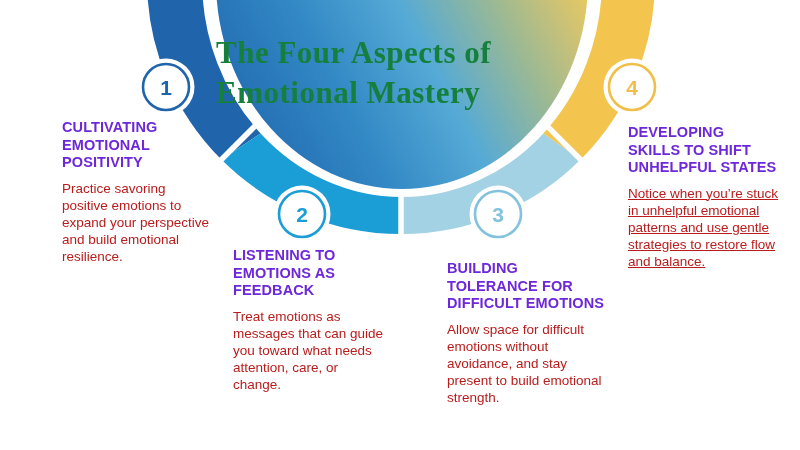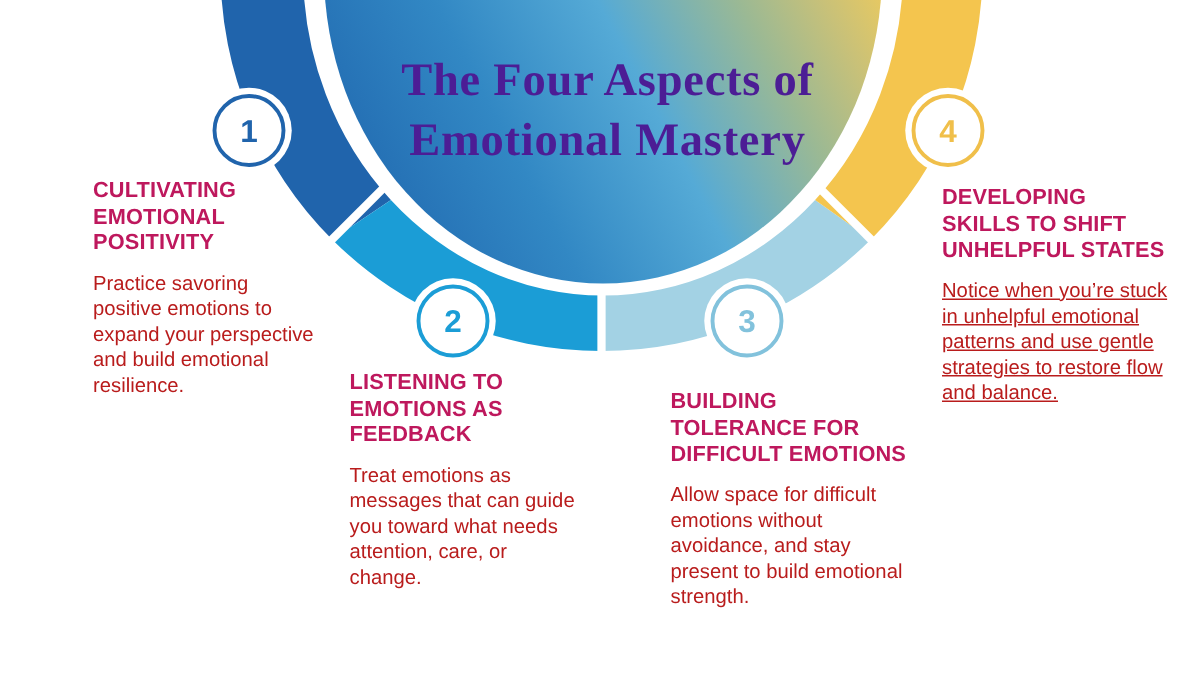--- a/index.html
+++ b/index.html
@@ -8,35 +8,35 @@
     position: relative;
     width: 800px;
     height: 450px;
     background: #ffffff;
     overflow: hidden;
     font-family: "Liberation Sans", sans-serif;
   }
   .arc-svg { position: absolute; left: 0; top: 0; }
   .title {
     position: absolute;
-    left: 204px;
+    left: 216px;
     top: 33px;
     width: 402px;
-    text-align: center;
-    color: #4c1d95;
+    text-align: left;
+    color: #15803d;
     font-family: "Liberation Serif", serif;
     font-weight: 700;
     font-size: 31px;
     line-height: 40px;
     letter-spacing: 0.5px;
   }
   .title .t-line { display: block; }
   .aspect { position: absolute; }
   .aspect .heading {
-    color: #be185d;
+    color: #6d28d9;
     font-weight: 700;
     font-size: 14.5px;
     line-height: 17.5px;
     letter-spacing: 0.1px;
   }
   .aspect .heading .h-line { display: block; }
   .aspect .body {
     margin: 8px 0 0 0;
     color: #b91c1c;
     font-size: 13.5px;

